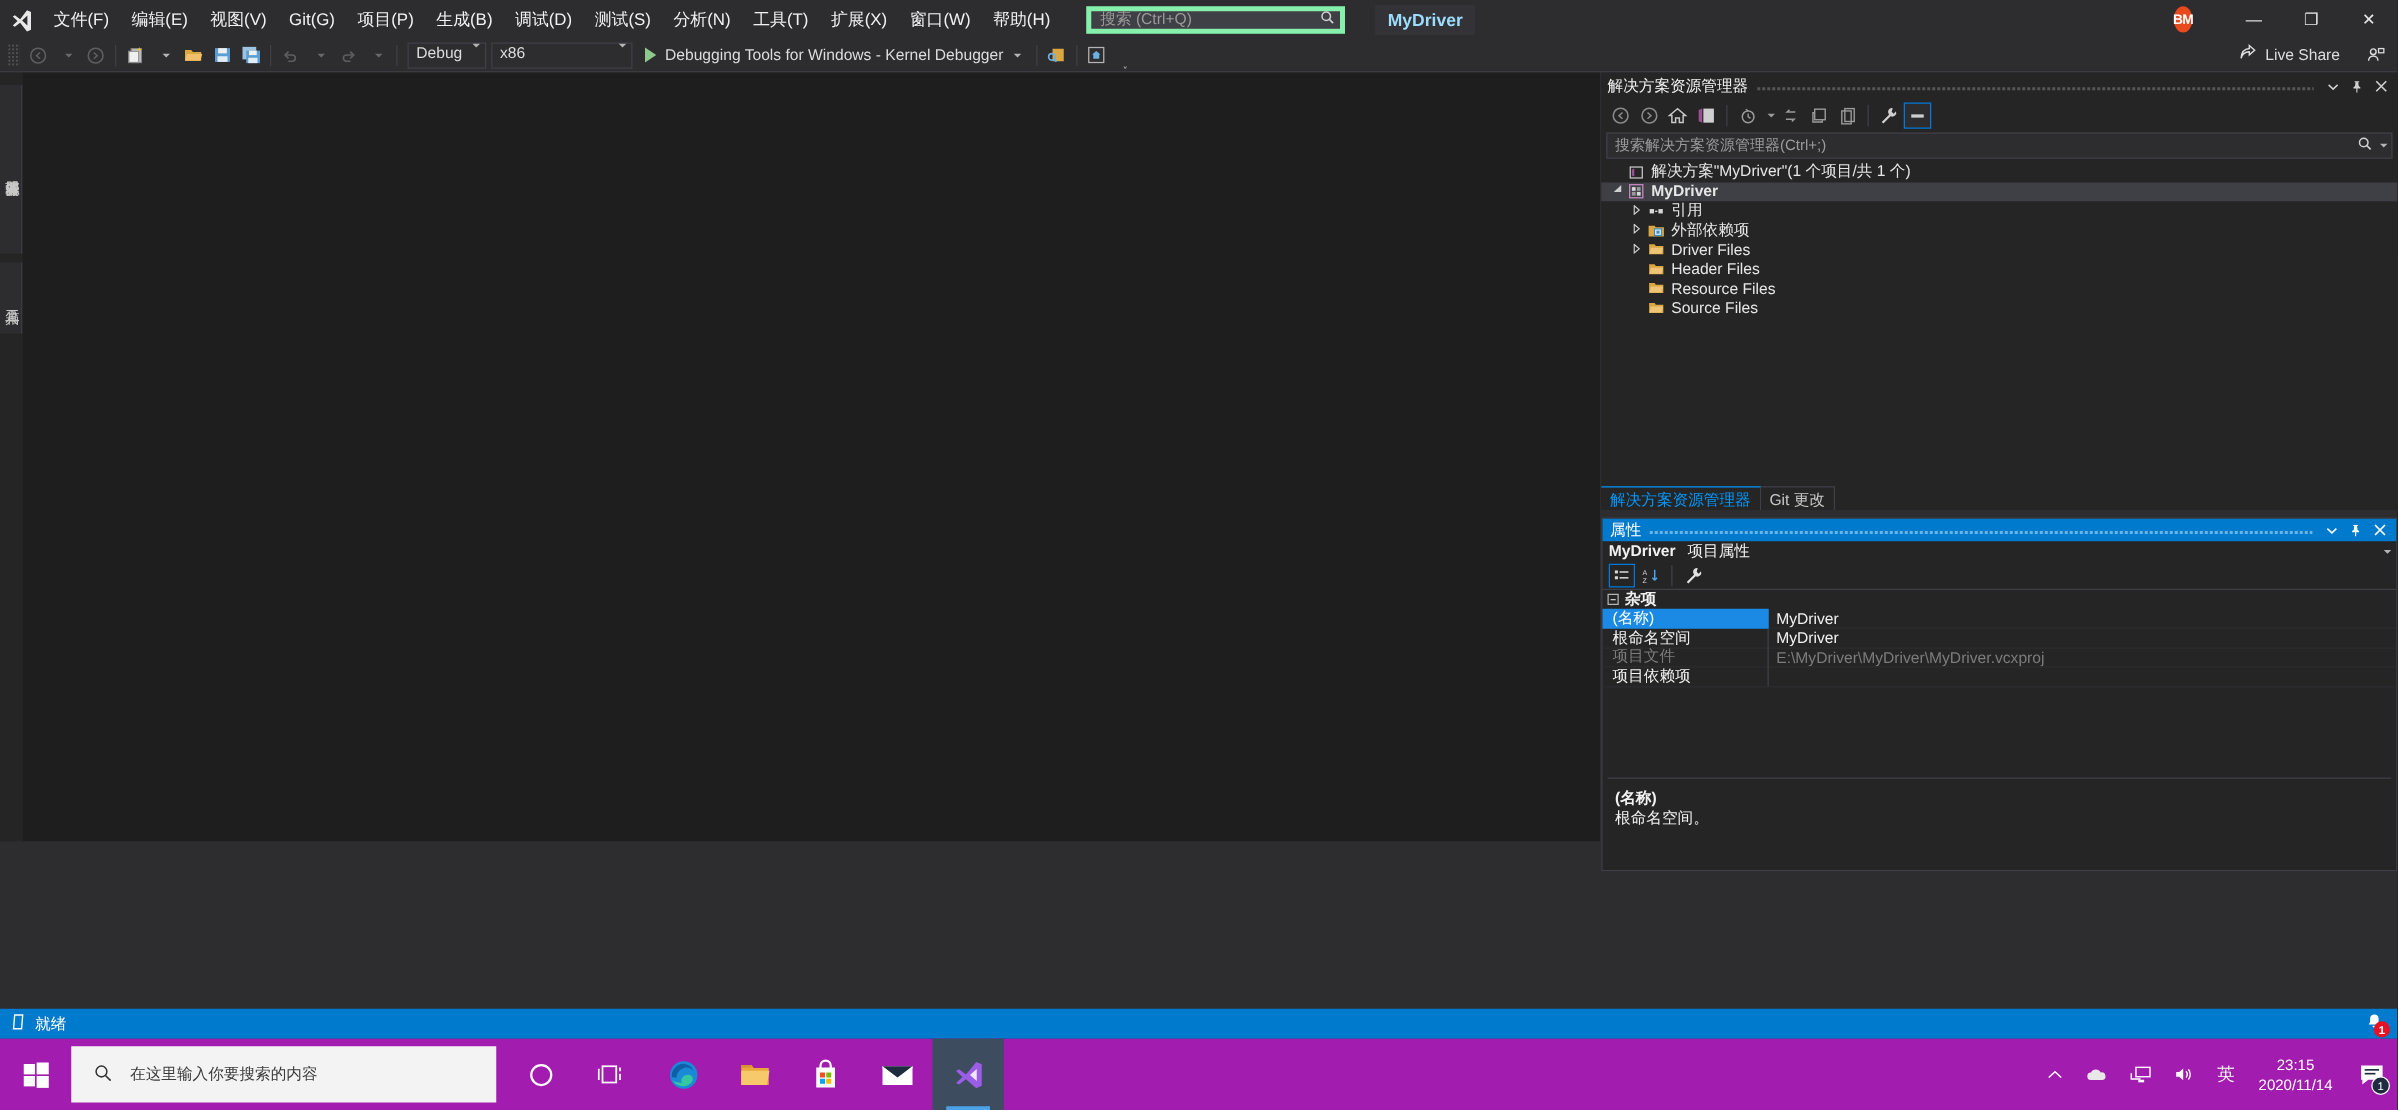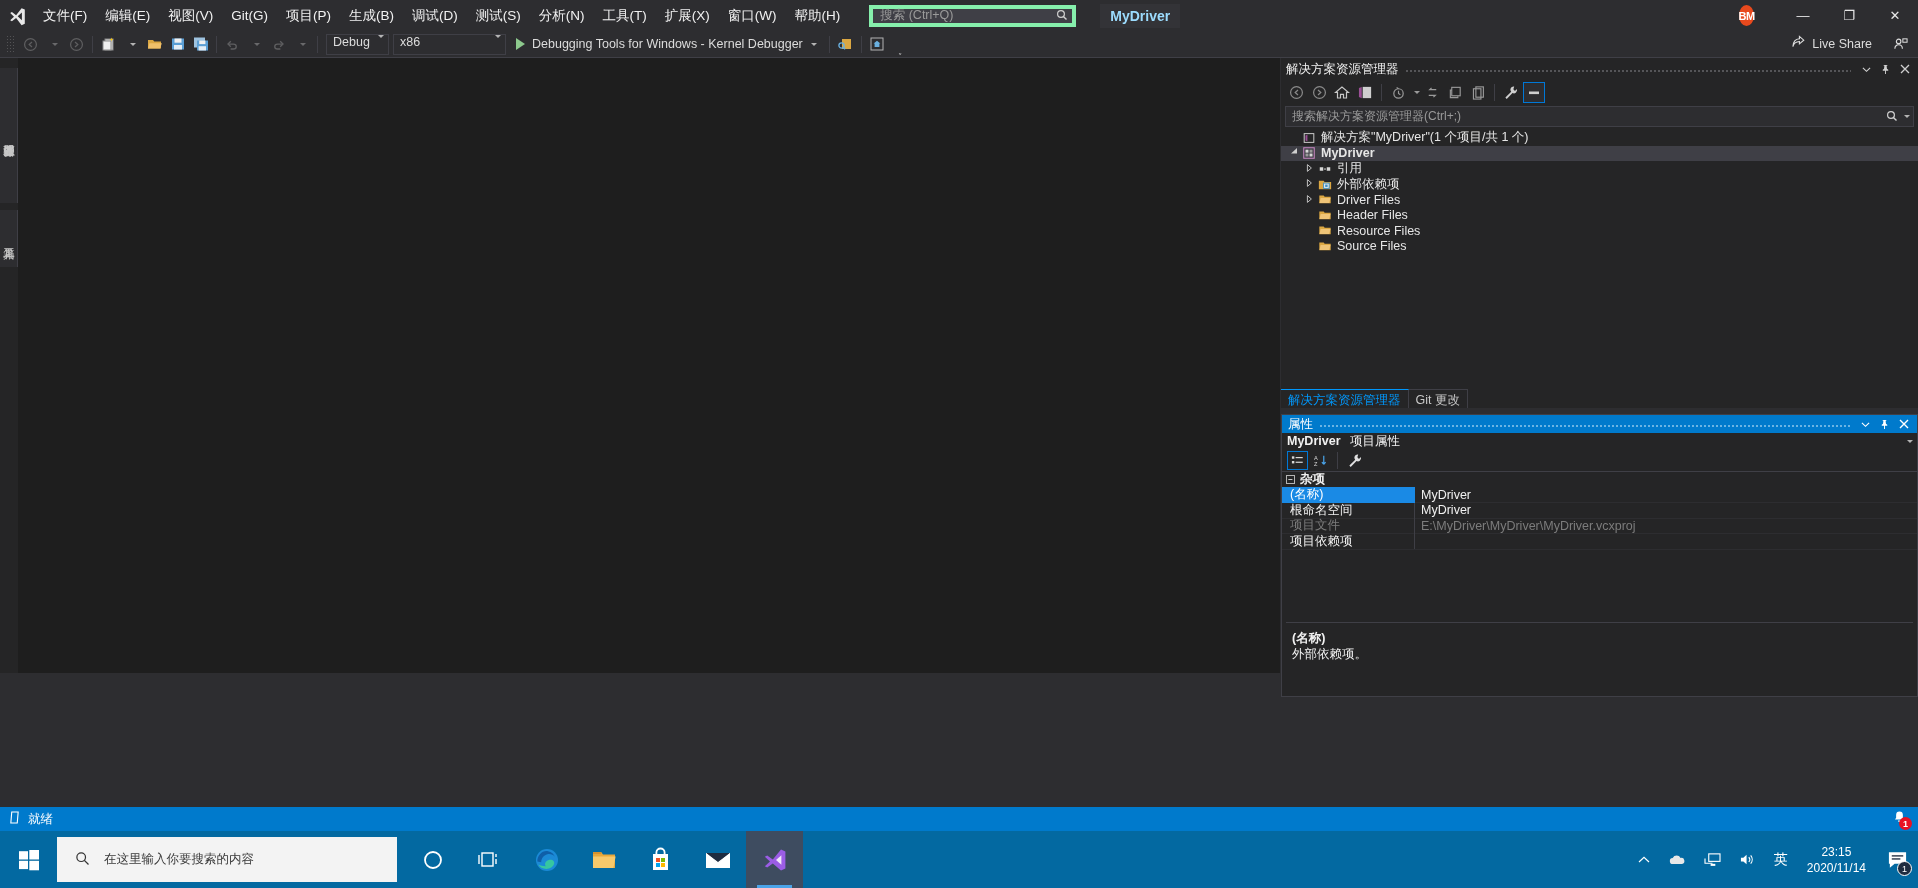--- a/index.html
+++ b/index.html
@@ -137,21 +137,21 @@
   .st-ico { margin-right:8px; }
   .st-right { position:absolute; right:0; display:flex; align-items:center; height:24px; }
   .st-src { display:flex; align-items:center; gap:7px; padding:0 10px;margin-top:47px; }
   .bell-wrap { position:relative; width:38px; height:24px; display:flex; align-items:center;
     justify-content:center; }
   .badge { position:absolute; right:6px; bottom:1px; width:13px; height:13px; border-radius:50%;
     background:#e81123; color:#fff; font-size:9px; display:flex; align-items:center;
     justify-content:center; font-weight:bold; }
 
   
-  .taskbar { position:absolute; left:0; bottom:0; width:1918px; height:57px; background:#0369a1; }
+  .taskbar { position:absolute; left:0; bottom:0; width:1918px; height:57px; background:#a21caf; }
   .start { width:57px; height:57px; display:flex; align-items:center; justify-content:center; }
   .tb-search { position:absolute; left:57px; top:6px; width:340px; height:45px; background:#f3f3f3;
     display:flex; align-items:center; padding-left:18px; color:#3a3a3a; font-size:12.5px; }
   .tb-search .sico { margin-right:14px; color:#333; }
   .tb-icons { position:absolute; left:404px; top:0; height:57px; display:flex; align-items:center; }
   .tb-ico { width:57px; height:57px; display:flex; align-items:center; justify-content:center;
     position:relative; }
   .tb-ico.active { background:#3e4c60; }
   .tb-ico.active::after { content:""; position:absolute; bottom:0; left:11px; right:11px;
     height:3px; background:#4aa3e8; }
@@ -625,21 +625,21 @@
         <span class="pg-val">E:\MyDriver\MyDriver\MyDriver.vcxproj</span>
       </div>
       <div class="pg-row">
         <span class="pg-name">项目依赖项</span>
         <span class="pg-val"></span>
       </div>
     </div>
 
     <div class="pdesc">
       <div class="dt">(名称)</div>
-      <div>外部依赖项。</div>
+      <div>根命名空间。</div>
     </div>
   </div>
 
   <div class="status">
     <div class="st-left">
       <span class="st-ico">
         <svg width="11" height="13" viewBox="0 0 12 14">
             <path d="M3 1h7l-1 12H2z" fill="none" stroke="#ffffff" stroke-width="1.2"></path>
           </svg>
       </span>

